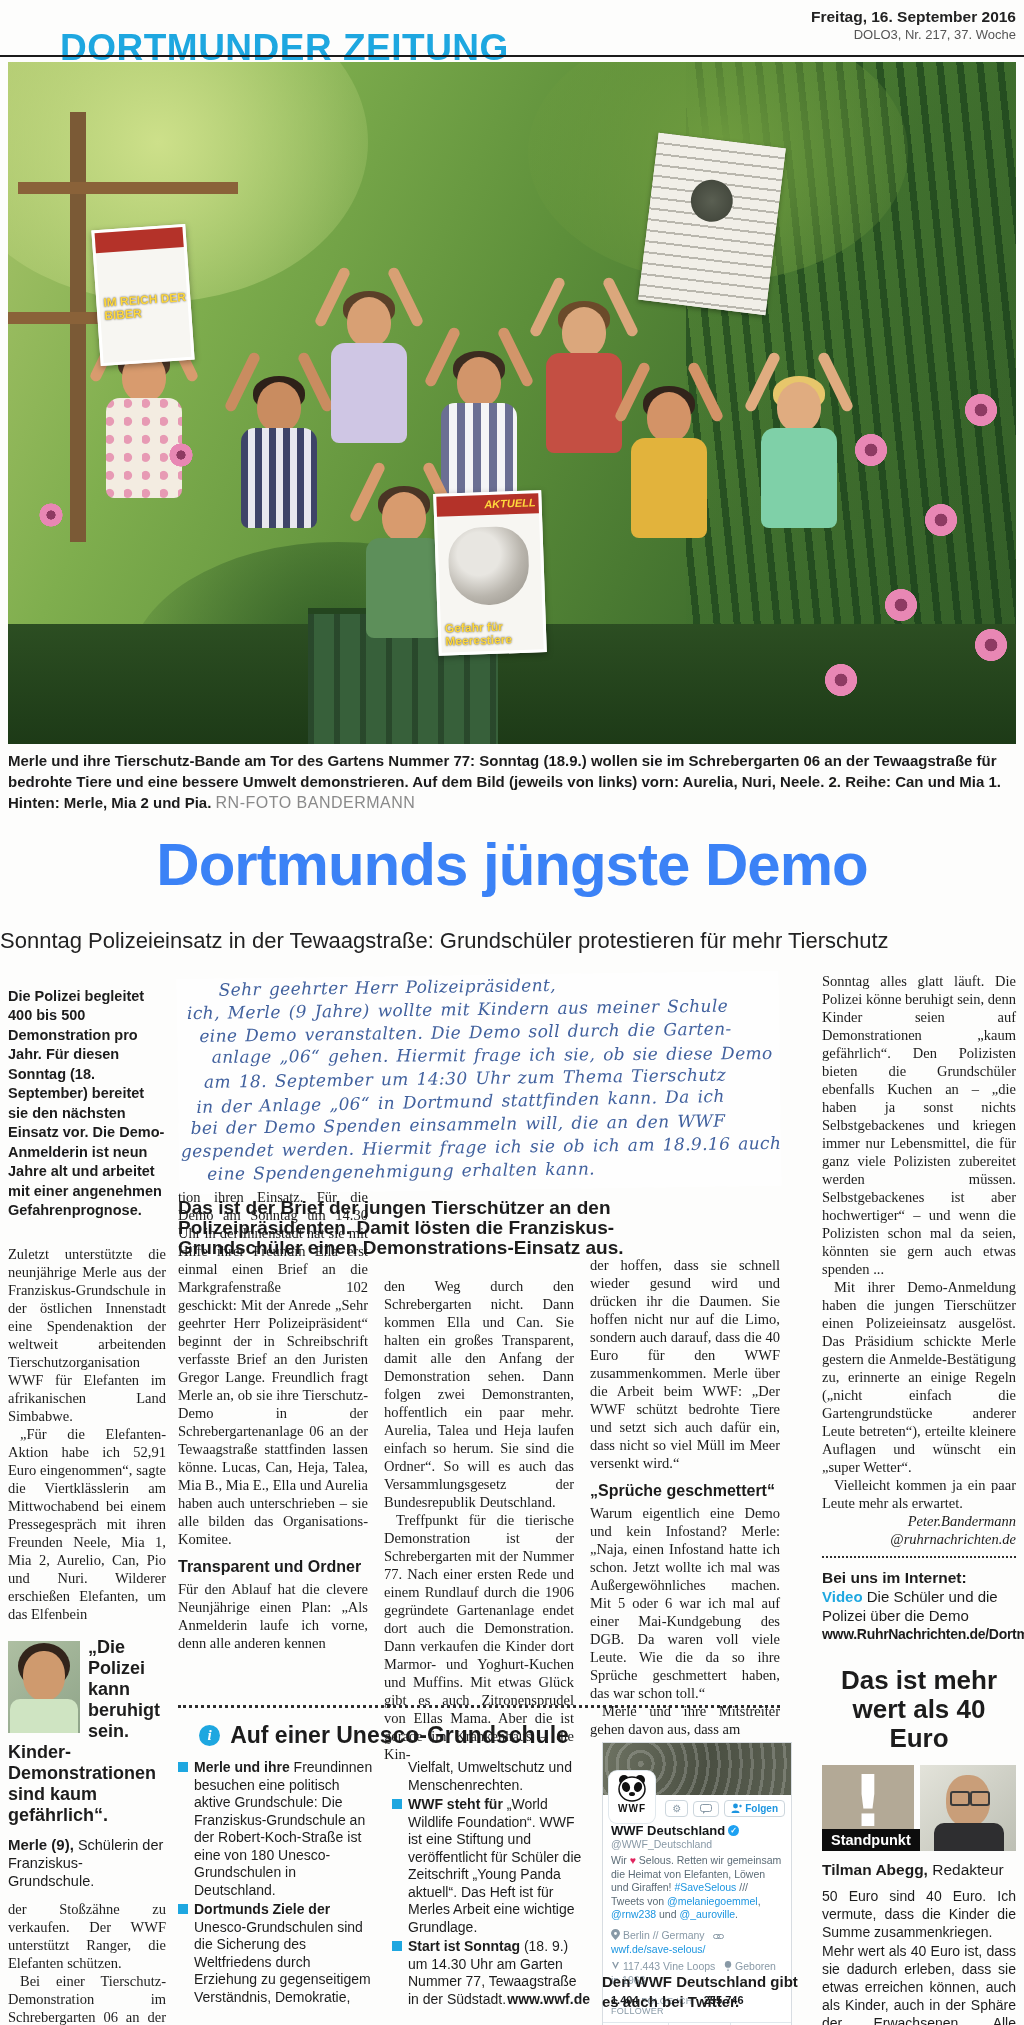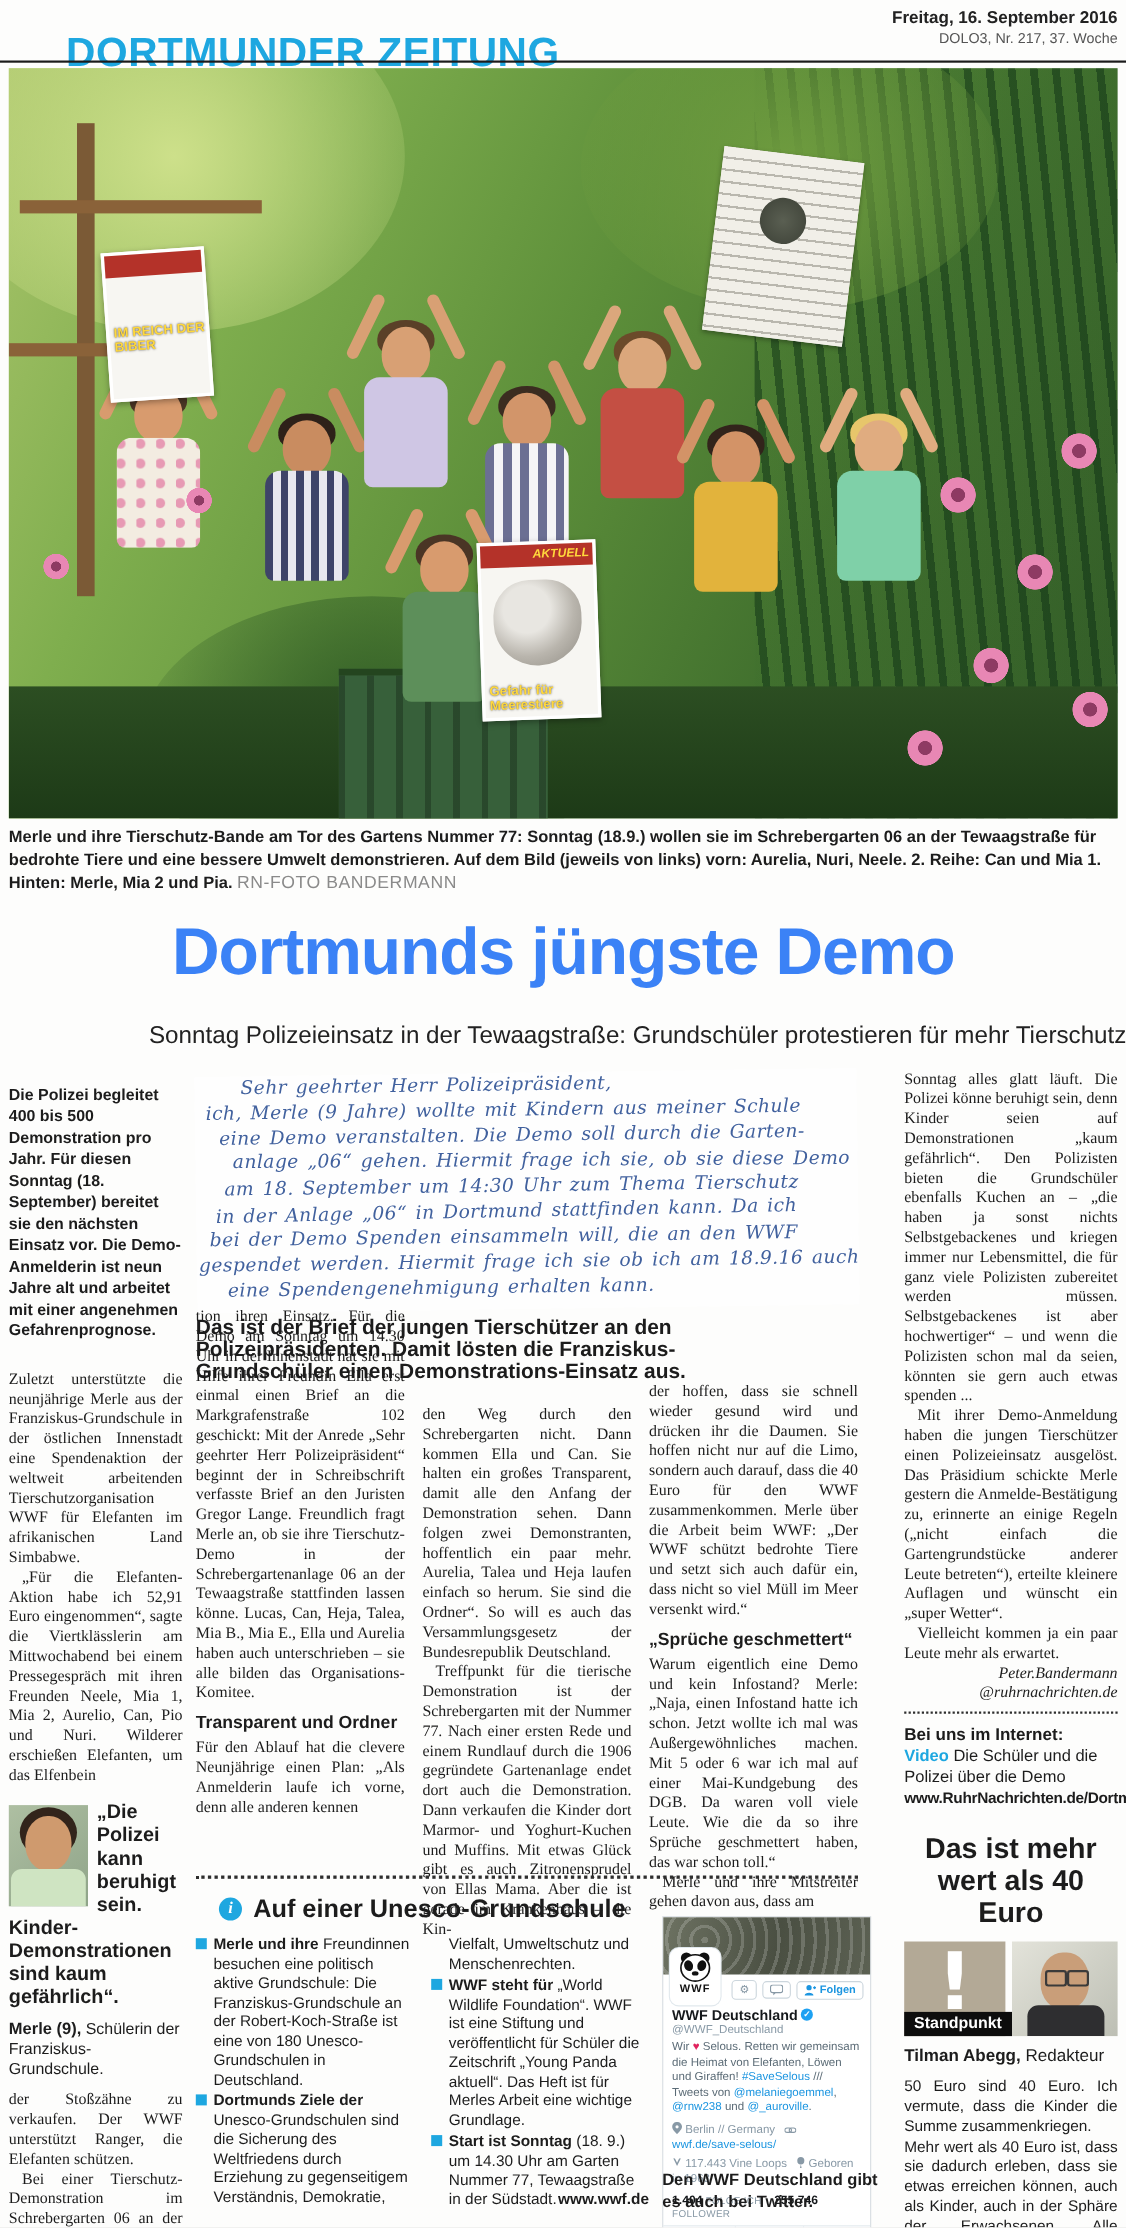--- a/index.html
+++ b/index.html
@@ -43,21 +43,21 @@
       text-shadow:0 0 2px #333;}
   .paper{position:absolute;background:#f1efe8;box-shadow:0 2px 5px rgba(0,0,0,.35);
       background-image:repeating-linear-gradient(#f1efe8 0 9px,#b9b7ae 9px 11px);}
   .stamp{position:absolute;width:42px;height:42px;border-radius:50%;background:radial-gradient(#5a5f52,#3c4036);}
   
   .photo-caption{position:absolute;left:8px;top:750px;width:1008px;font-size:15px;line-height:21px;font-weight:bold;}
   .photo-caption .credit{font-weight:normal;font-size:16px;color:#8a8a8a;letter-spacing:.5px;}
   
   .headline{position:absolute;left:0;top:830px;width:1024px;text-align:center;
       font-size:60px;font-weight:bold;letter-spacing:-1px;color:#3b82f6;}
-  .subheadline{position:absolute;left:0;top:928px;width:1024px;text-align:right;font-size:22px;color:#222;}
+  .subheadline{position:absolute;left:0;top:928px;width:1024px;text-align:left;font-size:22px;color:#222;}
   
   .serif{font-family:"Liberation Serif",serif;font-size:14.5px;line-height:18px;text-align:justify;}
   .serif p{margin:0;}
   .ind{text-indent:12px;}
   .lead{font-size:14.5px;line-height:19.5px;font-weight:bold;}
   .col{position:absolute;top:972px;}
   .c1{left:8px;width:158px;}
   .cA{left:178px;width:190px;top:1188px;}
   .cB{left:384px;width:190px;top:1277px;}
   .cC{left:590px;width:190px;top:1256px;}

